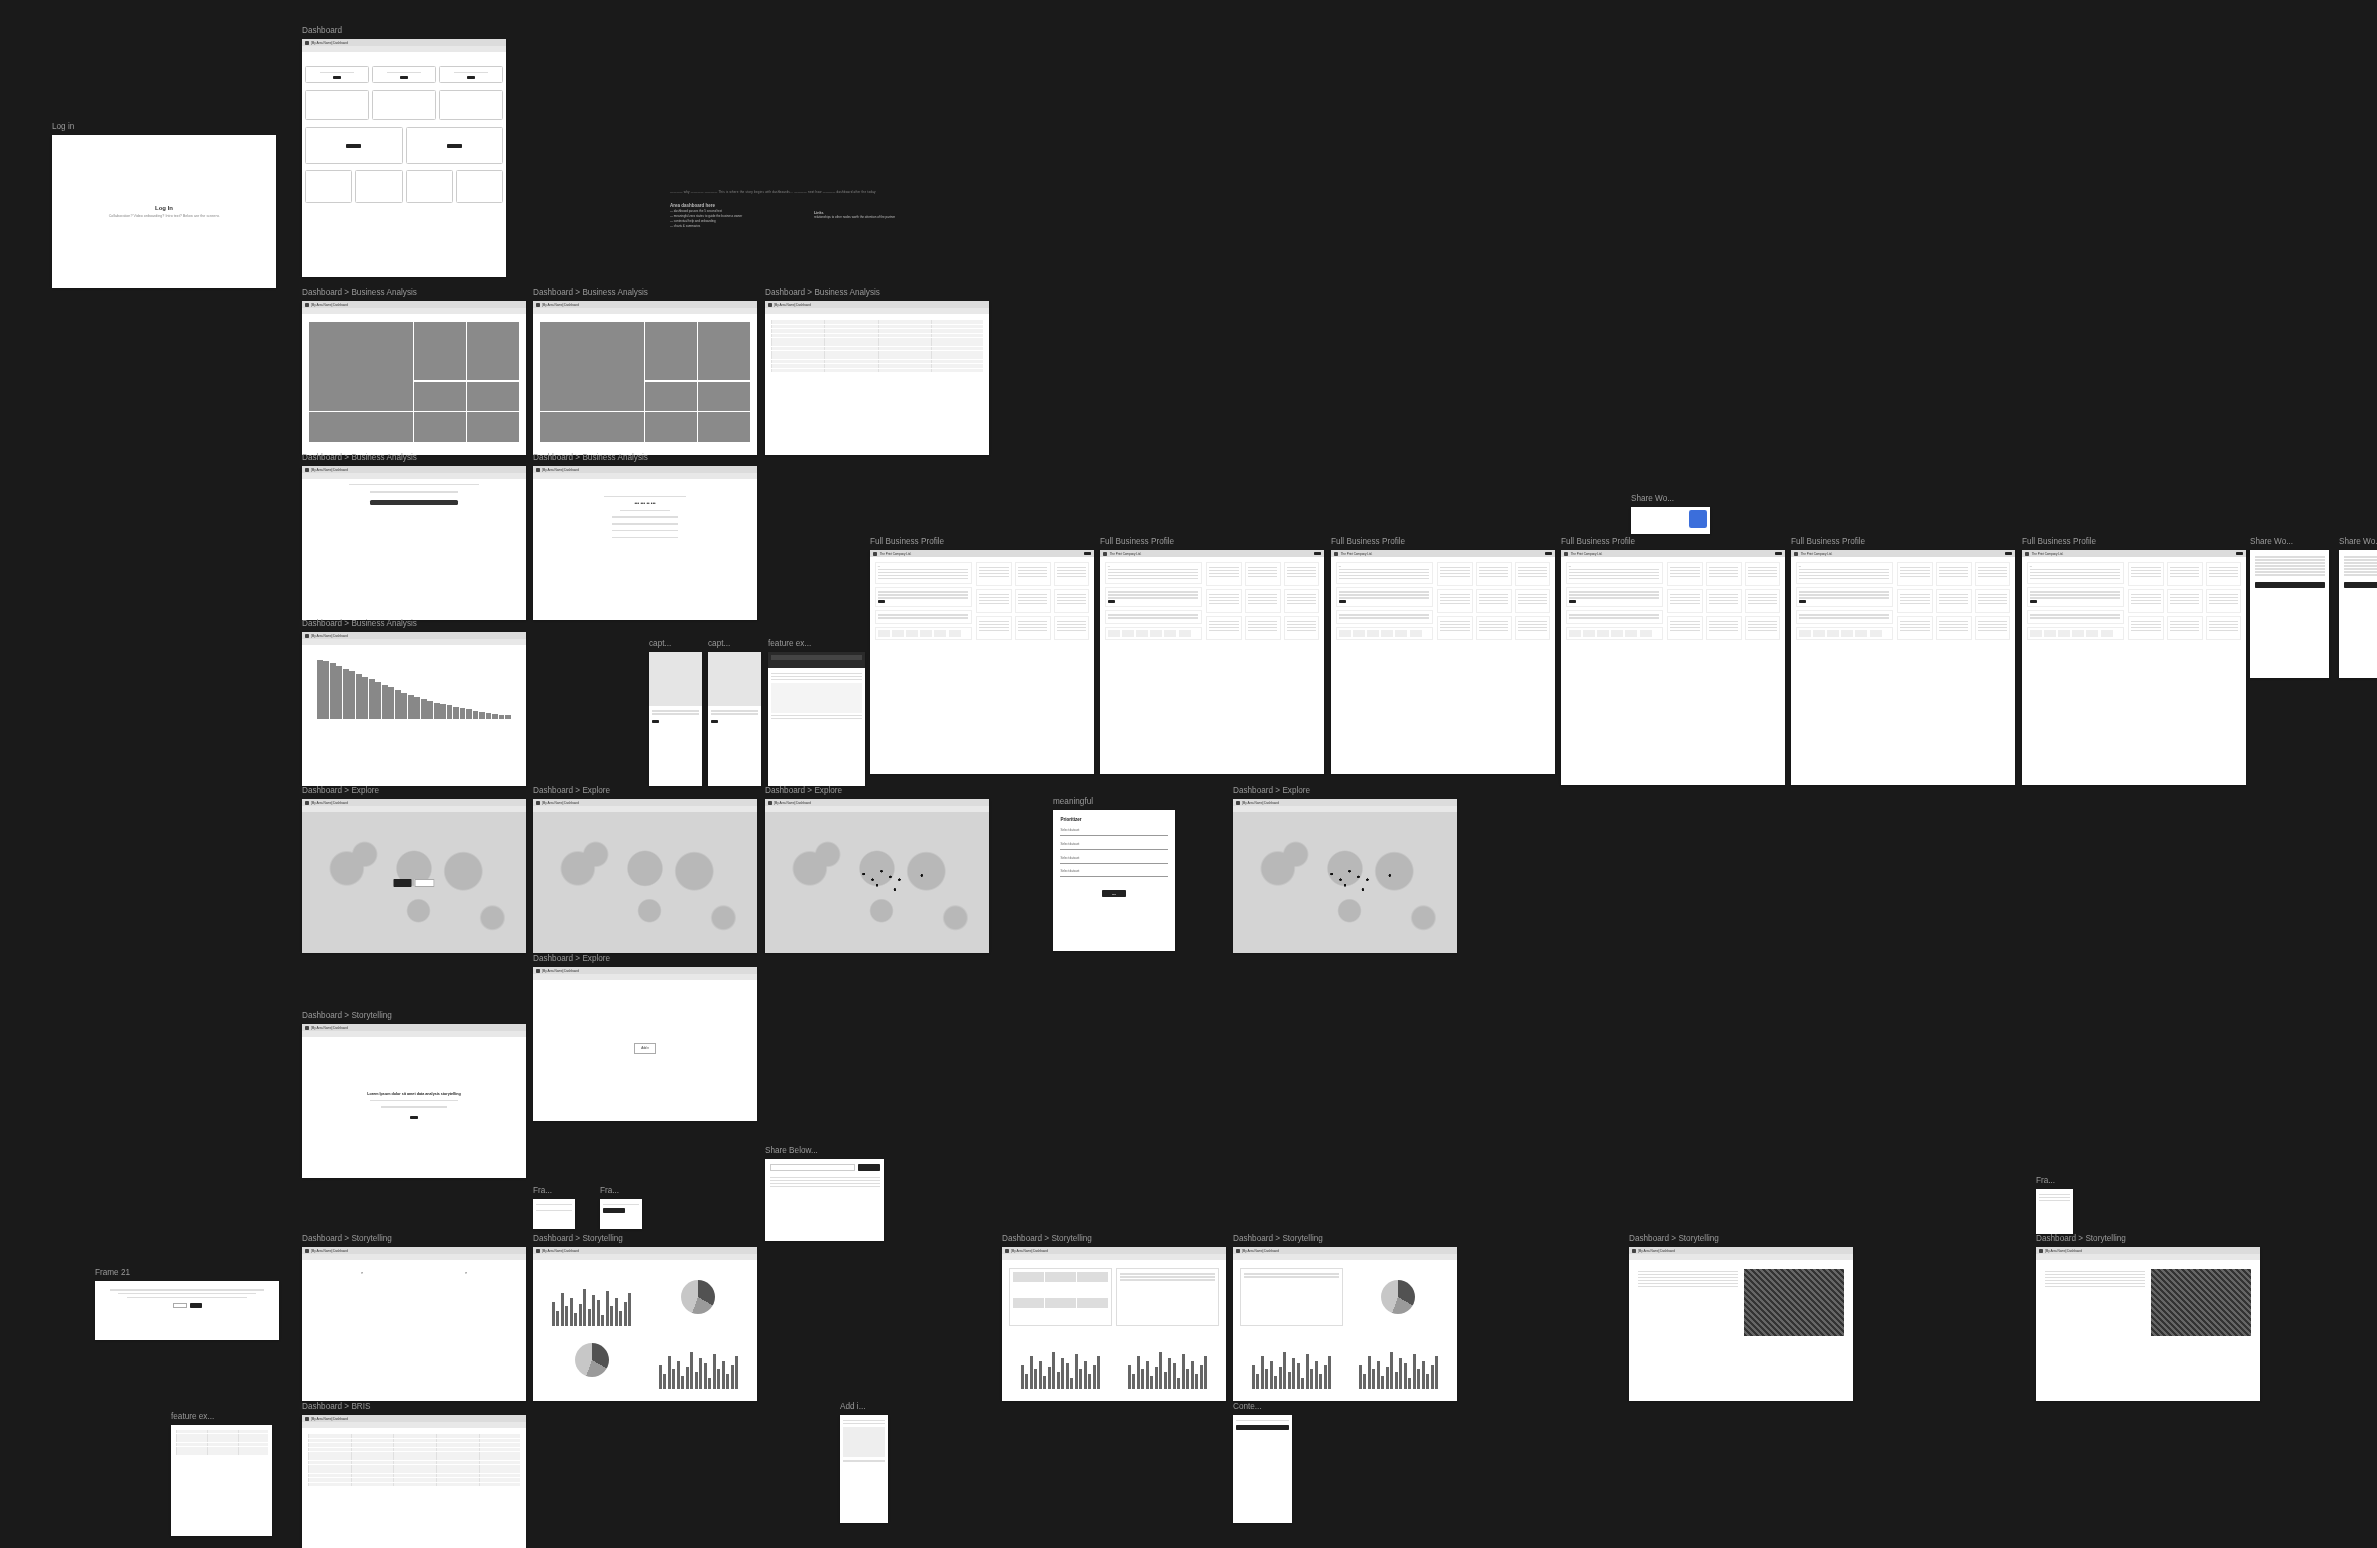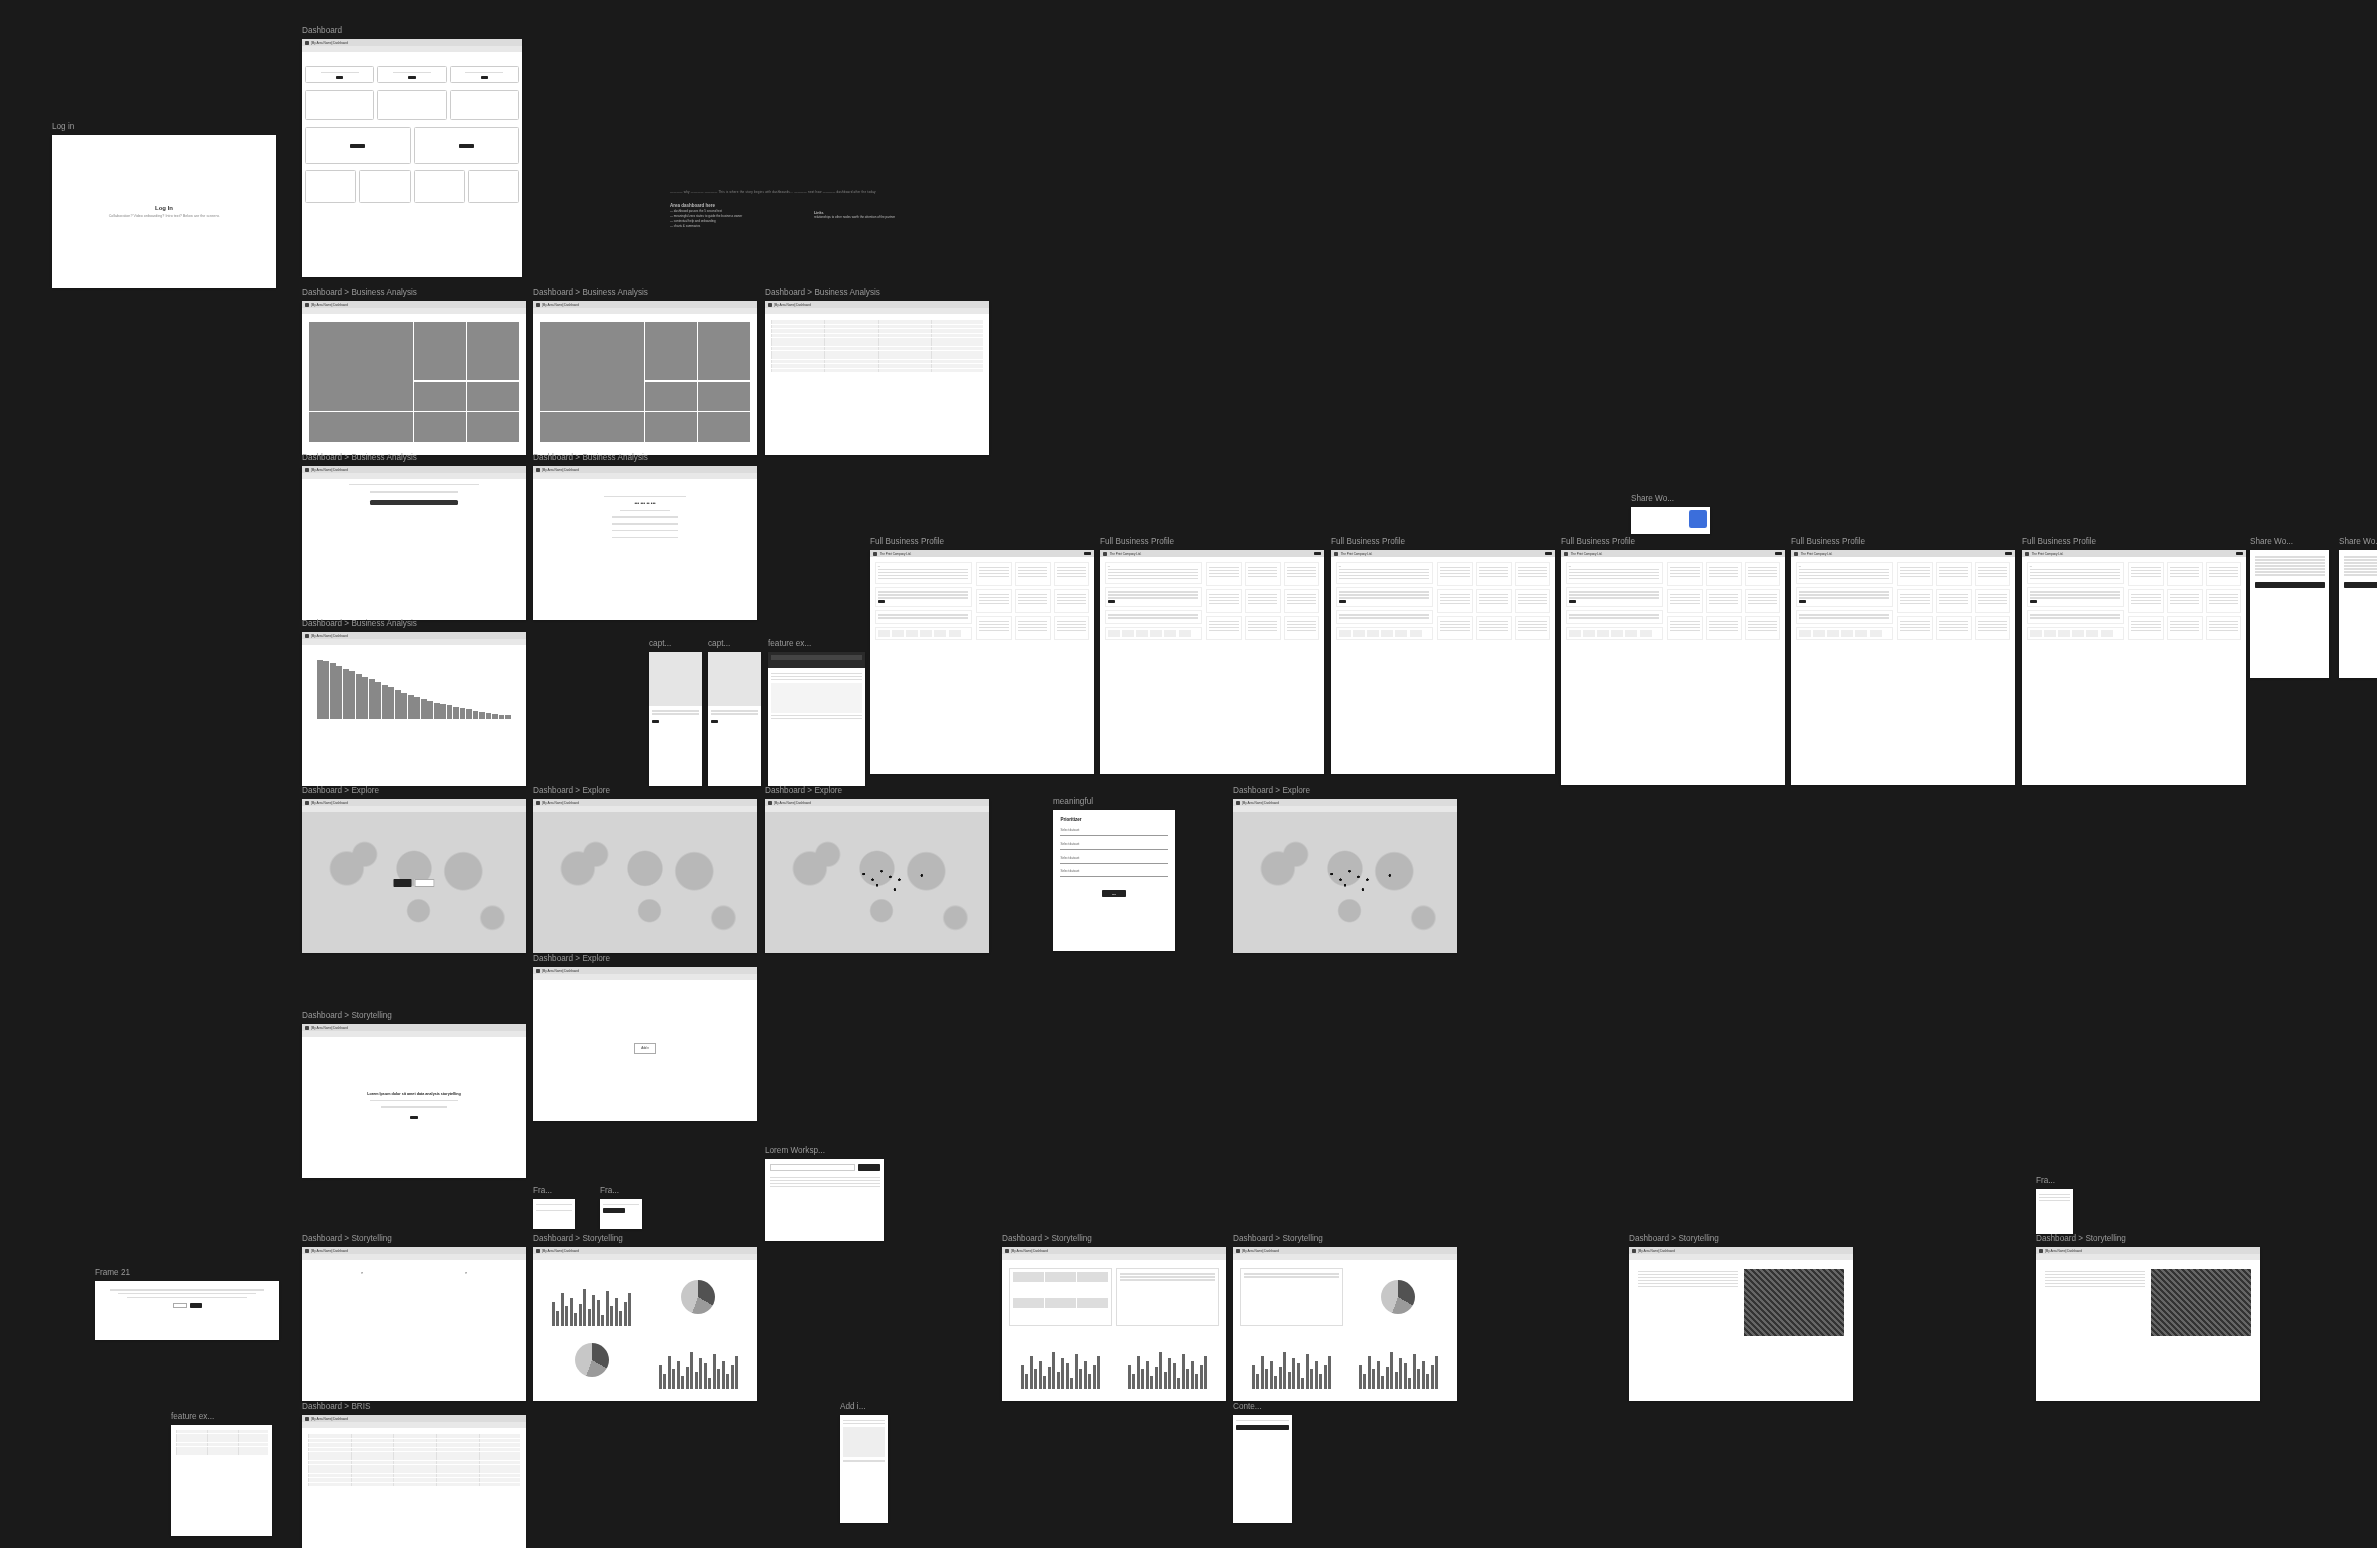--- a/index.html
+++ b/index.html
@@ -206,21 +206,21 @@
 <body>
 
 <div class="frame" style="left:52px; top:135px; width:224px; height:153px;">
   <div class="frame-label">Log in</div>
   <div style="display:flex; flex-direction:column; align-items:center; justify-content:center; height:100%;">
     <div style="font-size:6px; font-weight:600; color:#333;">Log In</div>
     <div style="font-size:3.7px; color:#888; text-align:center; max-width:70%; margin-top:3px;">Collaboration? Video onboarding? Intro text? Below are the screens</div>
   </div>
 </div>
 
-<div class="frame" style="left:302px; top:39px; width:220px; height:238px;">
+<div class="frame" style="left:302px; top:39px; width:204px; height:238px;">
   <div class="frame-label">Dashboard</div>
   <div class="app-header">
       <span>[My Area Name] Dashboard</span>
     </div>
   <div class="tabbar">
       <span></span>
       <span></span>
       <span></span>
       <span></span>
       <span></span>
@@ -1131,21 +1131,21 @@
   <div class="tabbar"></div>
   <div class="frame-body" style="display:flex;flex-direction:column;align-items:center;justify-content:center;gap:2.2px;height:calc(100% - 18px);">
     <div style="font-size:3.7px;font-weight:700;color:#222;">Lorem Ipsum dolor sit amet data analysis storytelling</div>
     <div class="line" style="width:40%;"></div>
     <div class="line" style="width:30%;"></div>
     <div class="btn" style="margin-top:4.5px;"></div>
   </div>
 </div>
 
 <div class="frame" style="left:765px; top:1159px; width:119px; height:82px;">
-  <div class="frame-label">Lorem Worksp...</div>
+  <div class="frame-label">Share Below...</div>
   <div style="padding:4.5px;">
     <div style="display:flex;gap:3px;align-items:center;">
         <div style="flex:1;height:7.4px;border:0.7px solid #ccc;"></div>
         <div class="btn" style="height:7.4px;width:22px;"></div>
       </div>
     <div class="line" style="margin-top:6px;"></div>
       <div class="line"></div>
       <div class="line"></div>
       <div class="line"></div>
   </div>

